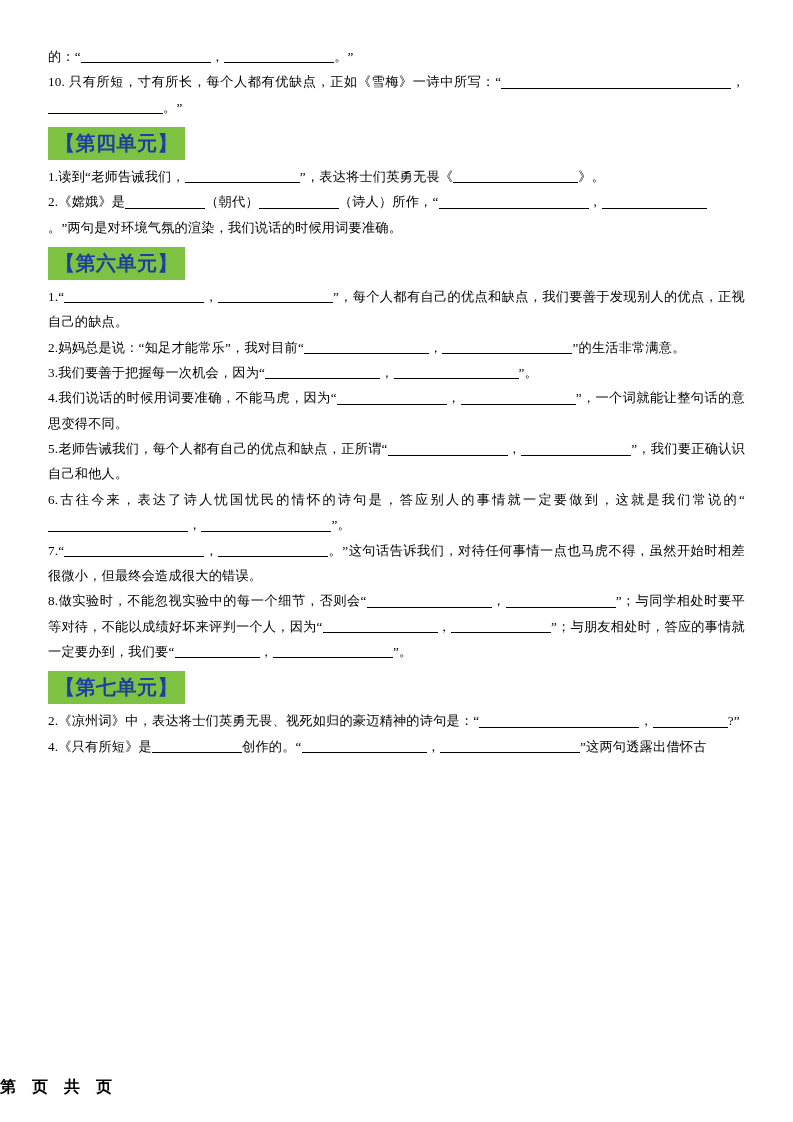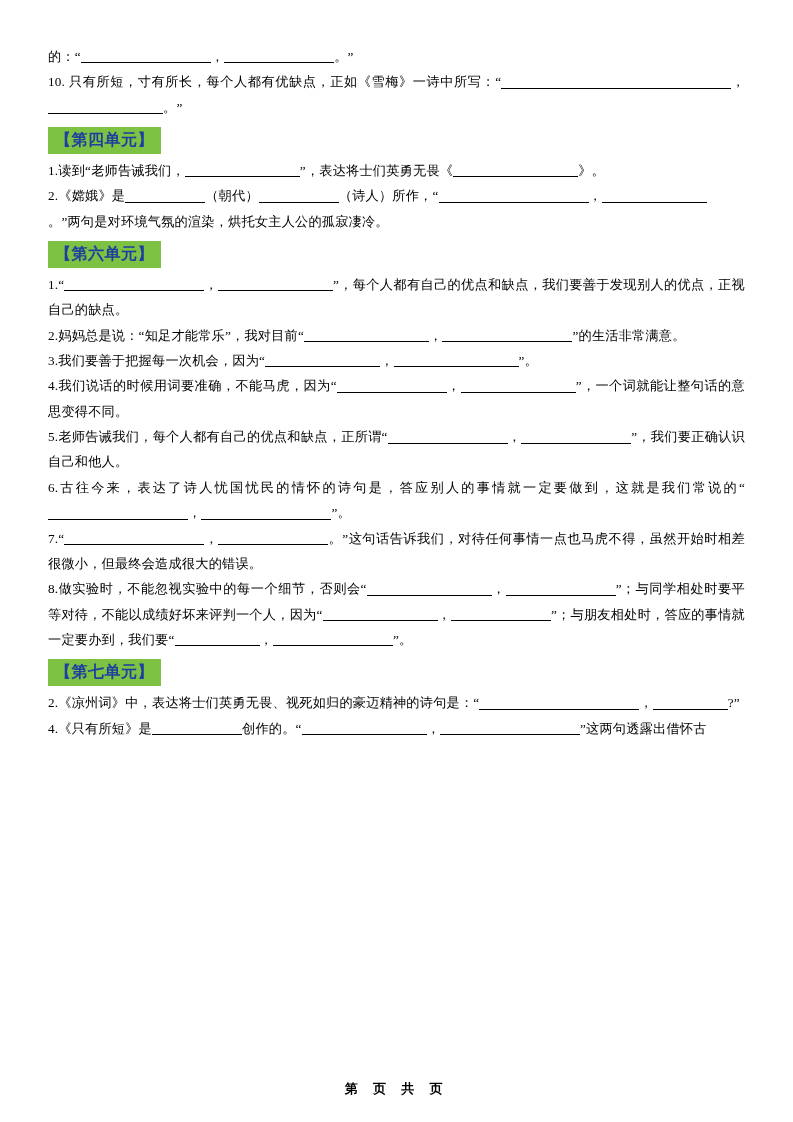--- a/index.html
+++ b/index.html
@@ -25,21 +25,21 @@
     line-height: 1.92;
     text-align: justify;
     margin: 0;
     letter-spacing: 0.2px;
   }
   .section-head {
     display: inline-block;
     background: #7DC242;
     color: #1F3FA0;
     font-weight: bold;
-    font-size: 16px;
+    font-size: 20px;
     padding: 1px 7px 2px 7px;
     margin: 7px 0 4px 0;
     letter-spacing: 0.5px;
     line-height: 1.5;
   }
   .section-head-wrap {
     margin: 0;
     line-height: 1;
   }
   .blank {
@@ -63,22 +63,22 @@
   .b140 { width: 140px; }
   .b150 { width: 150px; }
   .b160 { width: 160px; }
   .b170 { width: 170px; }
   .b215 { width: 215px; }
   .footer {
     position: absolute;
     left: 0;
     right: 0;
     bottom: 24px;
-    text-align: center;
-    font-size: 13px;
+    text-align: left;
+    font-size: 16px;
     font-weight: bold;
     letter-spacing: 6px;
     font-family: "Liberation Serif", "DejaVu Serif", serif;
   }
   .blk { display: block; }
 </style>
 </head>
 <body>
 
 <div class="page">
@@ -92,21 +92,21 @@
     <span>10.</span>&nbsp;<span>只有所短，寸有所长，每个人都有优缺点，正如《雪梅》一诗中所写：“</span><span class="blank b170"></span><span class="blank b60"></span><span>，</span><span class="blank b115"></span><span>。”</span>
   </p>
 
   <div class="section-head-wrap">
     <span class="section-head">【第四单元】</span>
   </div>
   <p class="line">
     <span>1.</span><span>读到“老师告诫我们，</span><span class="blank b115"></span><span>”，表达将士们英勇无畏《</span><span class="blank b125"></span><span>》。</span>
   </p>
   <p class="line">
-    <span>2.</span><span>《嫦娥》是</span><span class="blank b80"></span><span>（朝代）</span><span class="blank b80"></span><span>（诗人）所作，“</span><span class="blank b150"></span><span>，</span><span class="blank b105"></span><span class="blk">。”两句是对环境气氛的渲染，烘托女主人公的孤寂凄冷。</span>
+    <span>2.</span><span>《嫦娥》是</span><span class="blank b80"></span><span>（朝代）</span><span class="blank b80"></span><span>（诗人）所作，“</span><span class="blank b150"></span><span>，</span><span class="blank b105"></span><span class="blk">。”两句是对环境气氛的渲染，我们说话的时候用词要准确。</span>
   </p>
 
   <div class="section-head-wrap">
     <span class="section-head">【第六单元】</span>
   </div>
   <p class="line">
     <span>1.</span><span>“</span><span class="blank b140"></span><span>，</span><span class="blank b115"></span><span>”，每个人都有自己的优点和缺点，我们要善于发现别人的优点，正视自己的缺点。</span>
   </p>
   <p class="line">
     <span>2.</span><span>妈妈总是说：“知足才能常乐”，我对目前“</span><span class="blank b125"></span><span>，</span><span class="blank b130"></span><span>”的生活非常满意。</span>

